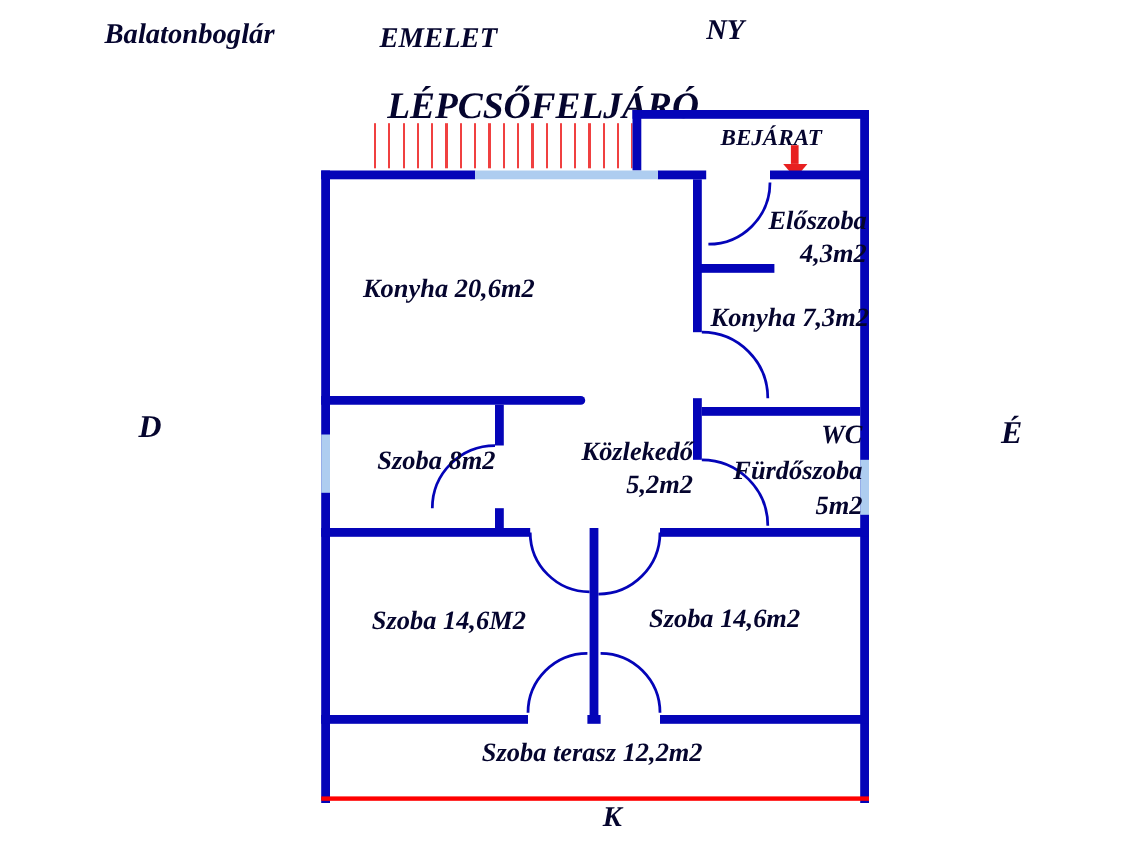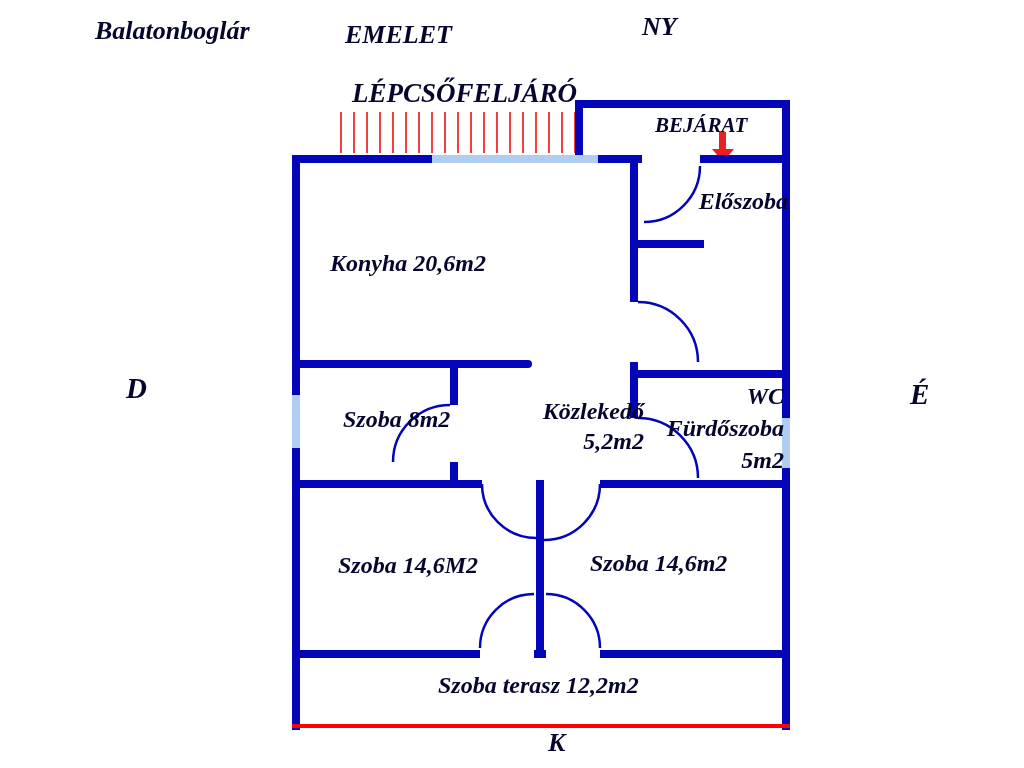--- a/index.html
+++ b/index.html
@@ -34,21 +34,21 @@
   svg.arcs path{fill:none;stroke:var(--wall,#0404b8);stroke-width:2.5px;}
 </style>
 </head>
 <body>
 
 <div class="canvas">
 
   <div class="lbl hdr" style="left:95px;top:16px;">Balatonboglár</div>
   <div class="lbl hdr" style="left:345px;top:20px;">EMELET</div>
   <div class="lbl hdr" style="left:642px;top:12px;">NY</div>
-  <div class="lbl" style="left:352px;top:78px;font-size:27px;">LÉPCSŐFELJÁRÓ</div>
+  <div class="lbl" style="left:352px;top:78px;font-size:34px;">LÉPCSŐFELJÁRÓ</div>
   <div class="lbl" style="left:655px;top:113px;font-size:21px;">BEJÁRAT</div>
 
   <div class="lbl big" style="left:126px;top:372px;">D</div>
   <div class="lbl big" style="left:910px;top:378px;">É</div>
   <div class="lbl big" style="left:548px;top:728px;font-size:26px;">K</div>
 
   <div class="stairs"></div>
 
   <div class="arrow-stem"></div>
   <div class="arrow-head"></div>
@@ -89,26 +89,28 @@
     <path d="M 482 484 A 54 54 0 0 0 536 538"></path>
     <path d="M 600 484 A 56 56 0 0 1 544 540"></path>
     <path d="M 480 648 A 54 54 0 0 1 534 594"></path>
     <path d="M 600 648 A 54 54 0 0 0 546 594"></path>
   </svg>
 
   <div class="lbl" style="left:330px;top:250px;">Konyha 20,6m2</div>
 
   <div class="lbl center" style="left:640px;top:186px;width:148px;">
     <div>Előszoba</div>
+    <div>4,3m2</div>
   </div>
 
+  <div class="lbl center" style="left:634px;top:274px;width:156px;">Konyha 7,3m2</div>
 
   <div class="lbl" style="left:316px;top:406px;margin-left:27px;">Szoba 8m2</div>
 
-  <div class="lbl center" style="left:484px;top:396px;width:160px;">
+  <div class="lbl center" style="left:470px;top:396px;width:160px;">
     <div>Közlekedő</div>
     <div>5,2m2</div>
   </div>
 
   <div class="lbl center" style="left:632px;top:380px;width:152px;line-height:32px;">
     <div>WC</div>
     <div>Fürdőszoba</div>
     <div>5m2</div>
   </div>
 

